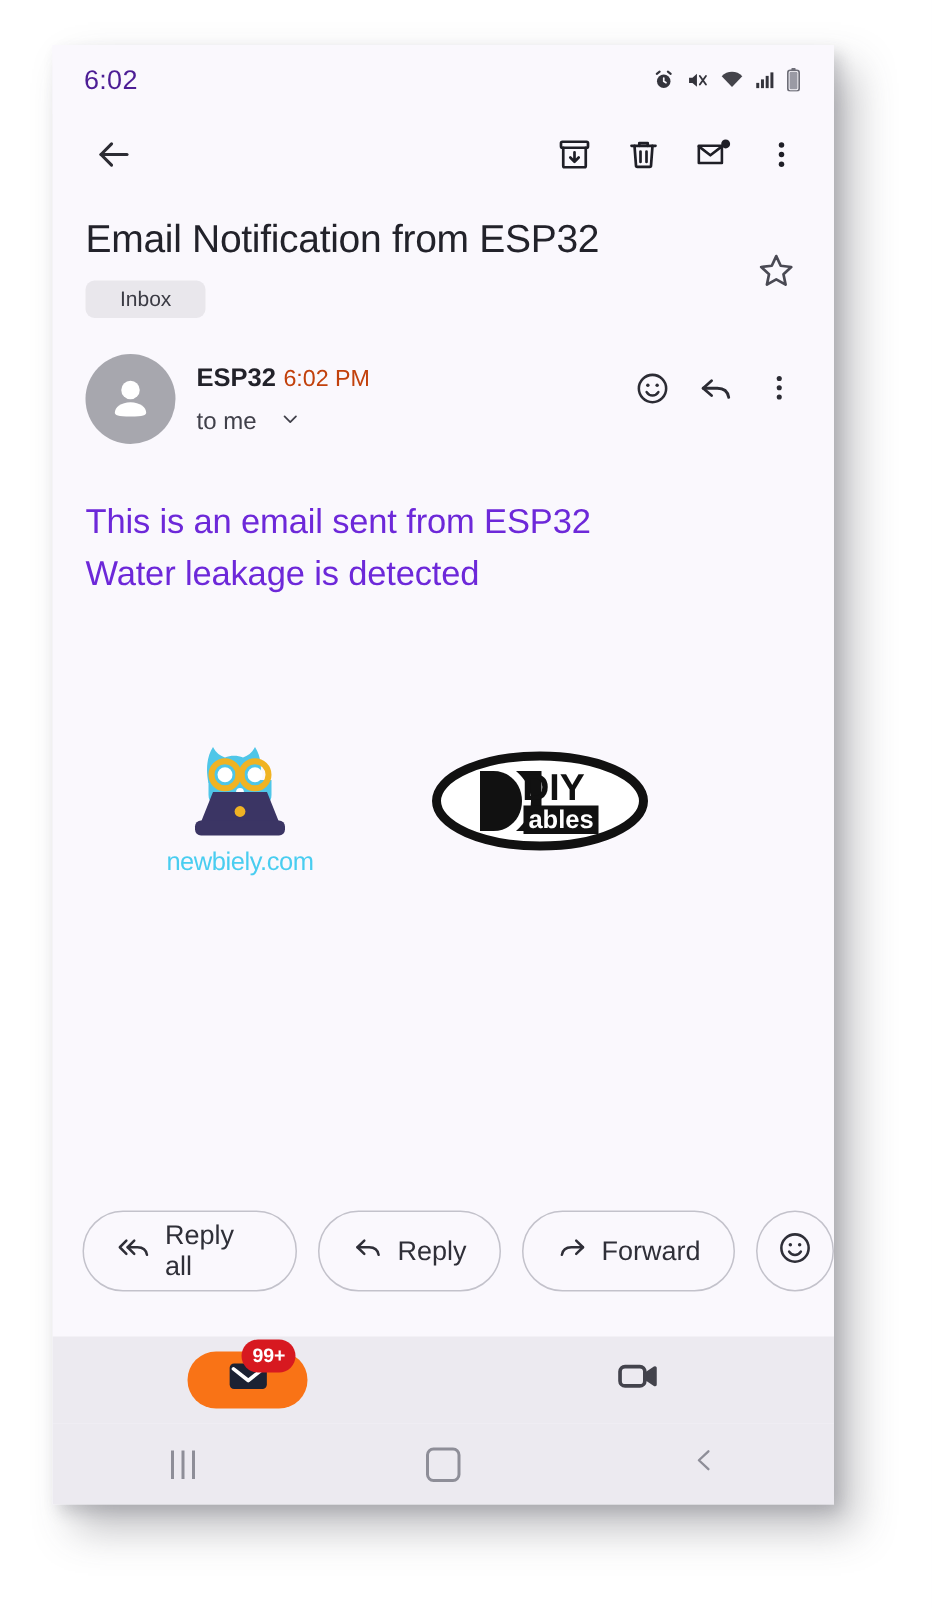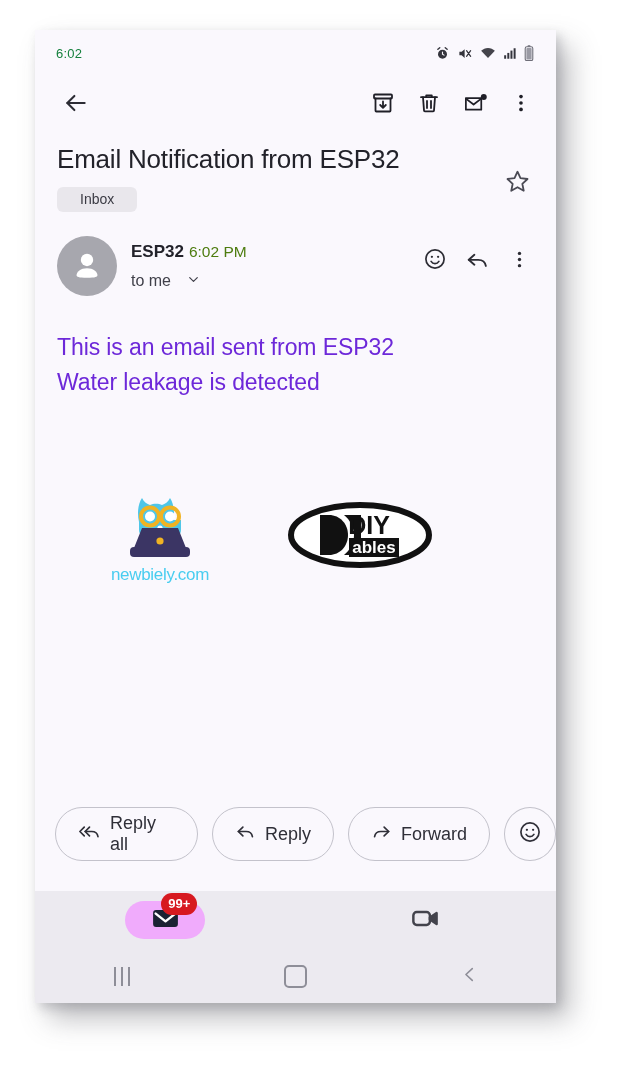--- a/index.html
+++ b/index.html
@@ -36,22 +36,22 @@
     height: 46px;
     flex: 0 0 46px;
     display: flex;
     align-items: center;
     justify-content: space-between;
     padding: 0 22px 0 21px;
     box-sizing: border-box;
     background: #faf8fd;
   }
   .clock {
-    font-size: 13px;
-    color: #15803d;
+    font-size: 18px;
+    color: #4c1d95;
     letter-spacing: .2px;
   }
   .status-icons {
     display: flex;
     align-items: center;
     gap: 7px;
   }
   .status-icons svg { display: block; }
 
   
@@ -133,21 +133,21 @@
     min-width: 0;
     padding: 5px 0 0 14px;
   }
   .sender-line1 {
     font-size: 17px;
     line-height: 21px;
     color: #22222a;
     white-space: nowrap;
   }
   .sender-name { font-weight: 700; }
-  .sender-time { color: #4d7c0f; margin-left: 5px; font-size: 15.5px; }
+  .sender-time { color: #c2410c; margin-left: 5px; font-size: 15.5px; }
   .sender-line2 {
     margin-top: 9px;
     font-size: 16px;
     line-height: 19px;
     color: #40404a;
     display: flex;
     align-items: center;
     gap: 16px;
     cursor: pointer;
     width: fit-content;
@@ -246,21 +246,21 @@
     display: flex;
     align-items: center;
     justify-content: center;
     cursor: pointer;
   }
   .mail-pill {
     position: relative;
     width: 80px;
     height: 38px;
     border-radius: 19px;
-    background: #f0abfc;
+    background: #f97316;
     display: flex;
     align-items: center;
     justify-content: center;
   }
   .badge {
     position: absolute;
     top: -8px;
     left: 36px;
     background: #d71920;
     color: #fff;

